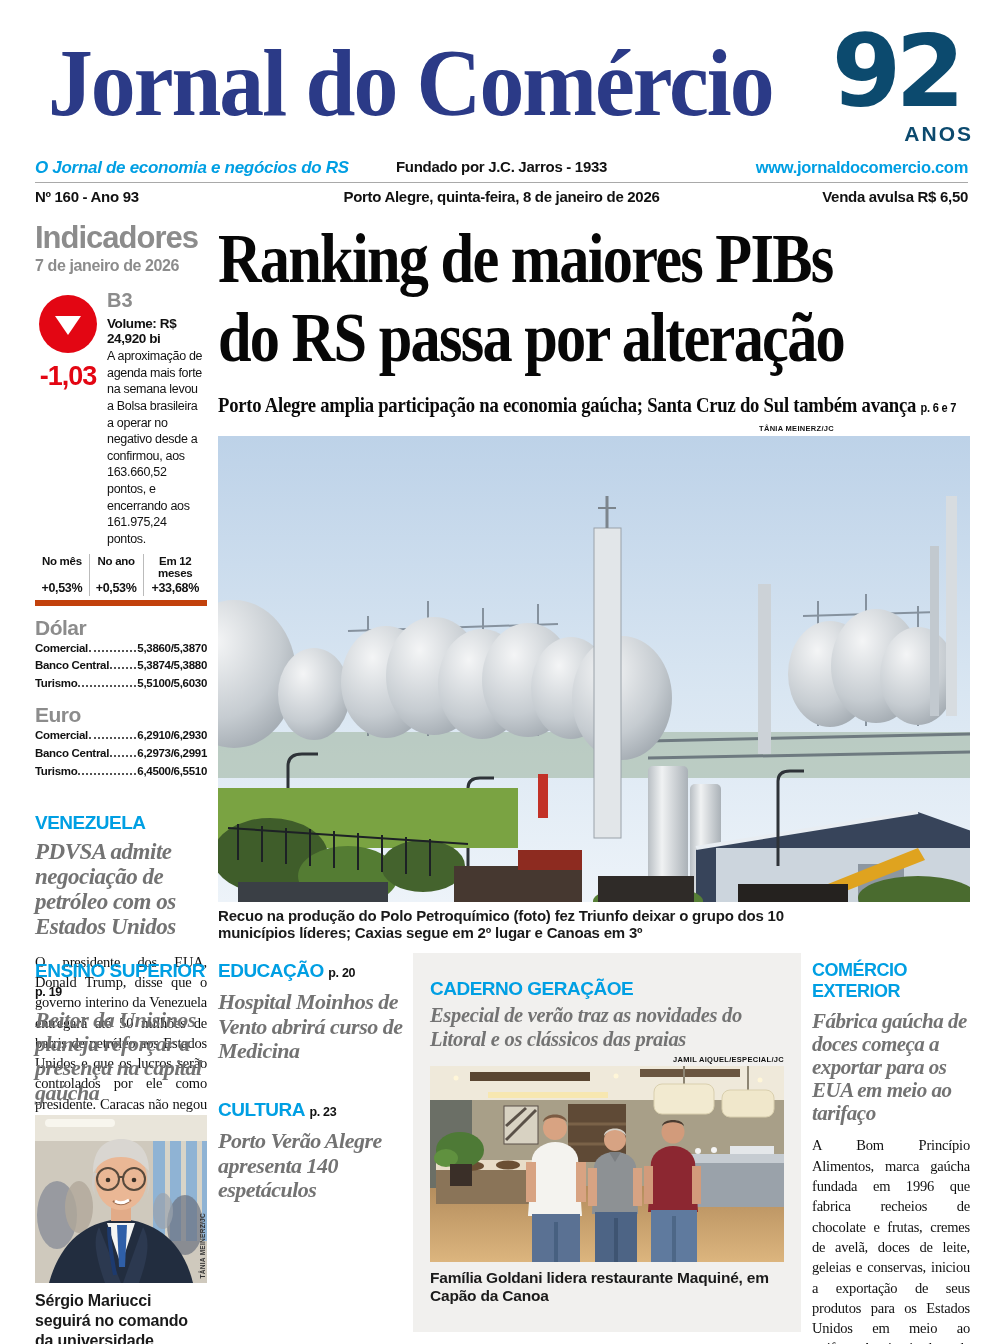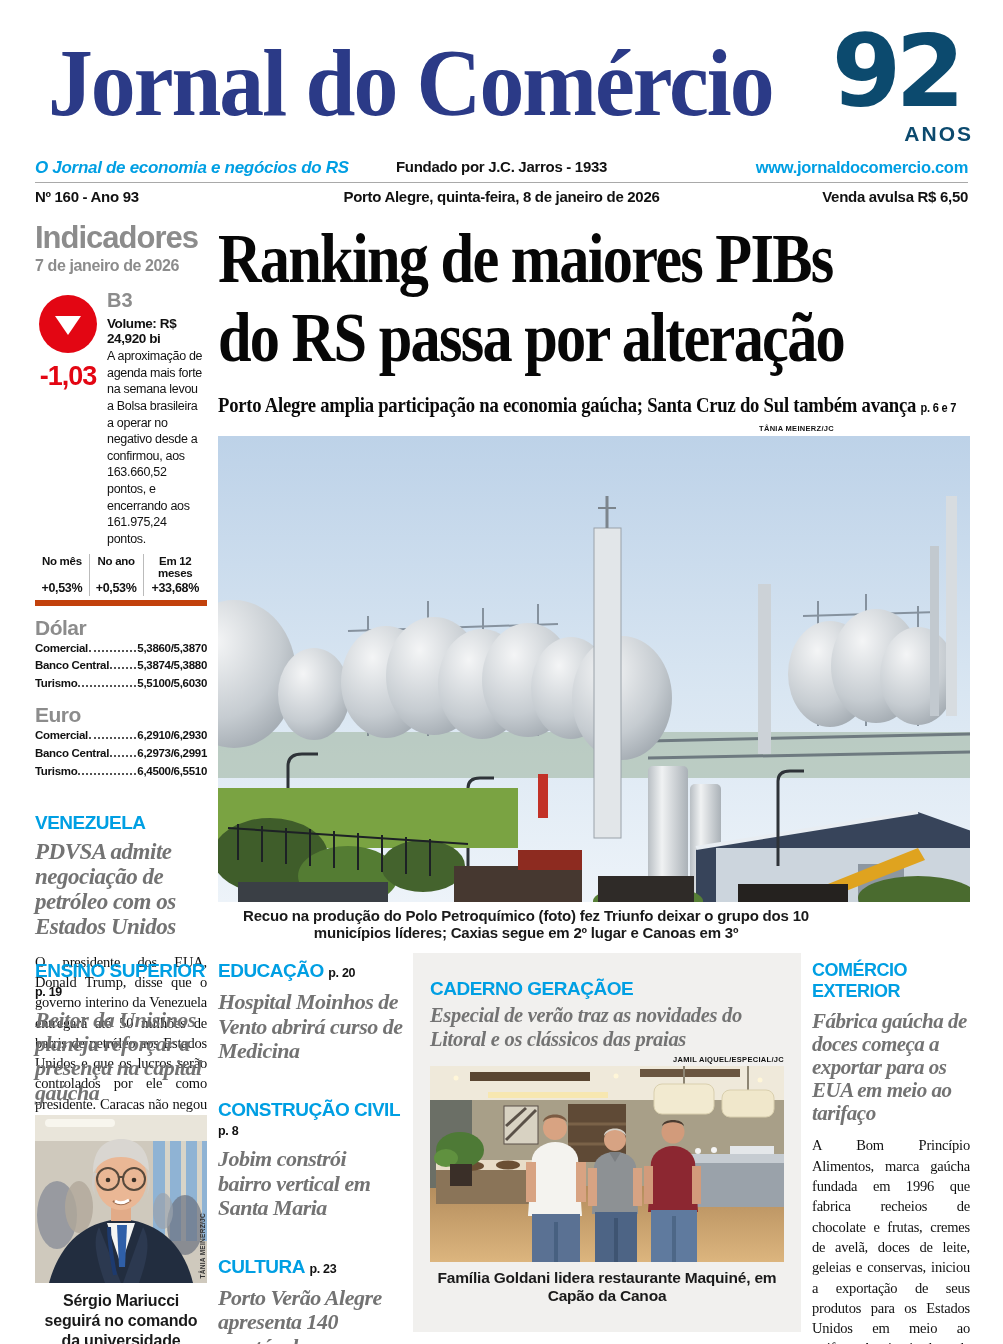--- a/index.html
+++ b/index.html
@@ -65,21 +65,21 @@
   .story-title{
     font-family:"Liberation Serif","DejaVu Serif",serif;
     font-weight:bold; font-style:italic; color:#737373;
   }
   .body-text{
     font-family:"Liberation Serif","DejaVu Serif",serif;
     font-size:14.5px; line-height:1.4; text-align:justify; letter-spacing:-0.2px; margin-top:8px;
   }
   .pageref-inline{ font-family:"Liberation Sans","DejaVu Sans",sans-serif; font-weight:bold; font-size:12px; }
   .credit{ font-size:7.5px; font-weight:bold; letter-spacing:0.3px; color:#111; }
-  .caption{ font-weight:bold; font-size:15.5px; letter-spacing:-0.2px; color:#1a1a1a;text-align:center; }
+  .caption{ font-weight:bold; font-size:15.5px; letter-spacing:-0.2px; color:#1a1a1a; }
   
   .lead{ position:absolute; left:218px; top:220px; width:616px; }
   .headline{
     font-family:"Liberation Serif","DejaVu Serif",serif;
     font-weight:bold; color:#070707; font-size:69px; line-height:79px;
     letter-spacing:-2px; white-space:nowrap; width:860px;
     transform:scaleX(0.875); transform-origin:0 0;
   }
   .subhead{
     margin-top:14px; white-space:nowrap; width:890px;
@@ -361,25 +361,20 @@
   <div class="ensino-caption caption">Sérgio Mariucci seguirá no comando da universidade</div>
 </div>
 
 <div class="col-mid">
   <div class="mid-block">
     <span class="kicker">EDUCAÇÃO</span>
     <span class="pageref">p. 20</span>
     <div class="story-title t-mid" style="line-height:1.12;">Hospital Moinhos de Vento abrirá curso de Medicina</div>
   </div>
   <div class="mid-block">
-    <span class="kicker">CONSTRUÇÃO CIVIL</span>
-    <span class="pageref">p. 8</span>
-    <div class="story-title t-mid" style="line-height:1.12;">Jobim constrói bairro vertical em Santa Maria</div>
-  </div>
-  <div class="mid-block">
     <span class="kicker">CULTURA</span>
     <span class="pageref">p. 23</span>
     <div class="story-title t-mid" style="line-height:1.12;">Porto Verão Alegre apresenta 140 espetáculos</div>
   </div>
 </div>
 
 <div class="graybox">
   <span class="kicker">CADERNO GERAÇÃOE</span>
   <div class="story-title t-ger">Especial de verão traz as novidades do Litoral e os clássicos das praias</div>
   <div class="ger-credit credit">JAMIL AIQUEL/ESPECIAL/JC</div>

